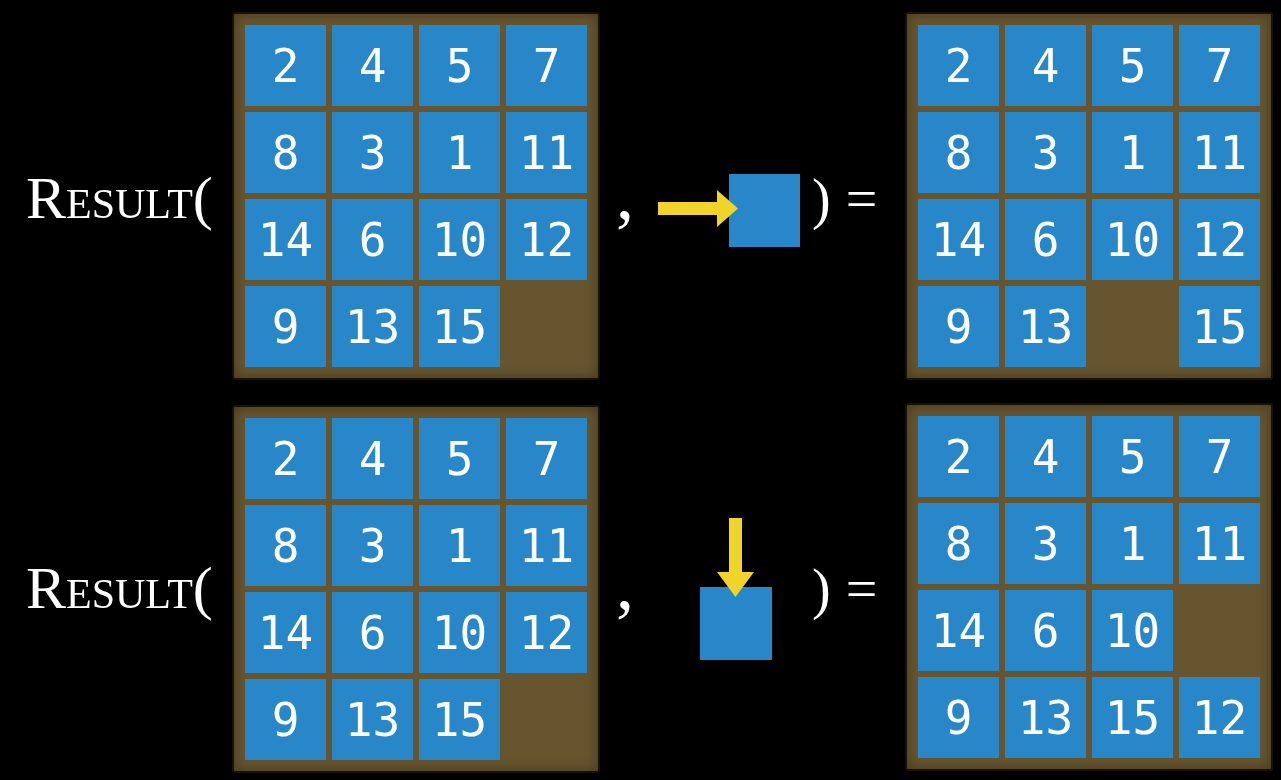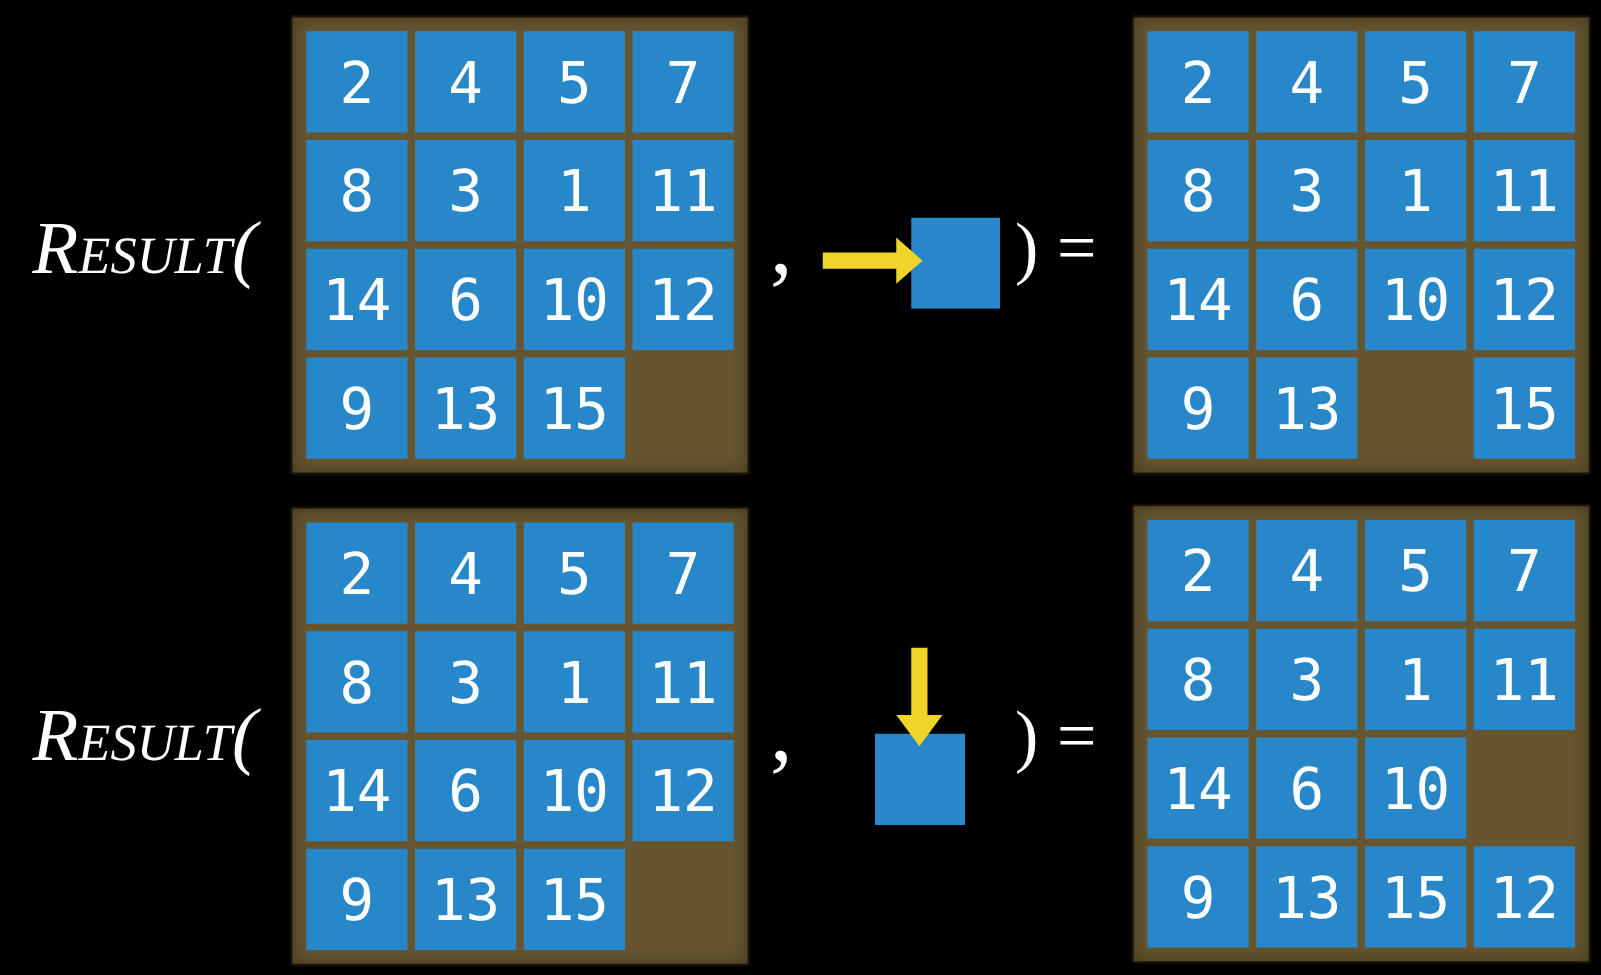--- a/index.html
+++ b/index.html
@@ -49,21 +49,20 @@
   }
   .cell.empty{background:transparent;}
 
   
   .fn-label{
     position:absolute;
     font-variant:small-caps;
     font-size:60px;line-height:1;
     color:var(--txt);
     white-space:nowrap;
-    font-style:italic;
   }
   .fn1{left:26px;top:168px;}
   .fn2{left:26px;top:558px;}
 
   .comma{
     position:absolute;
     font-size:72px;line-height:1;
     color:var(--txt);
   }
   .c1{left:616px;top:158px;}

